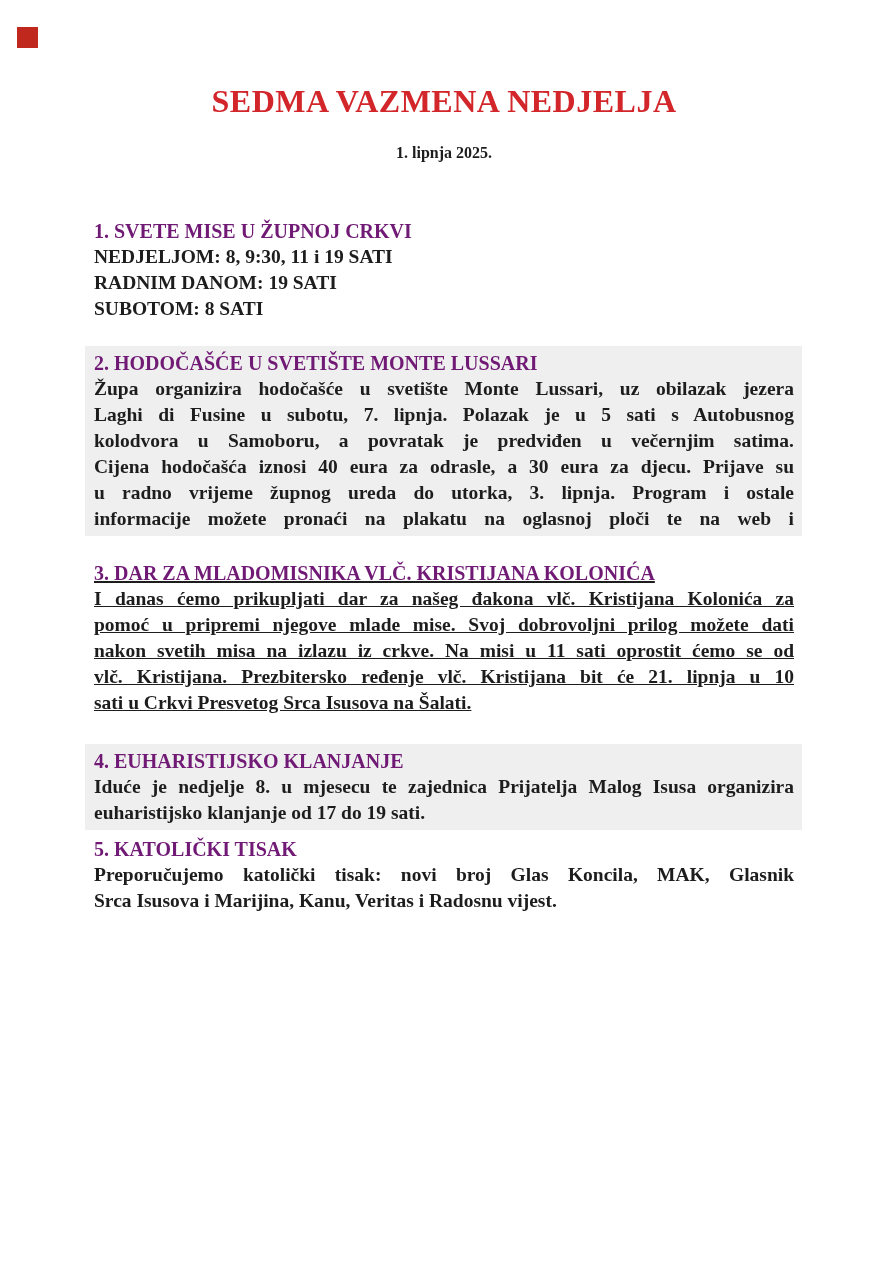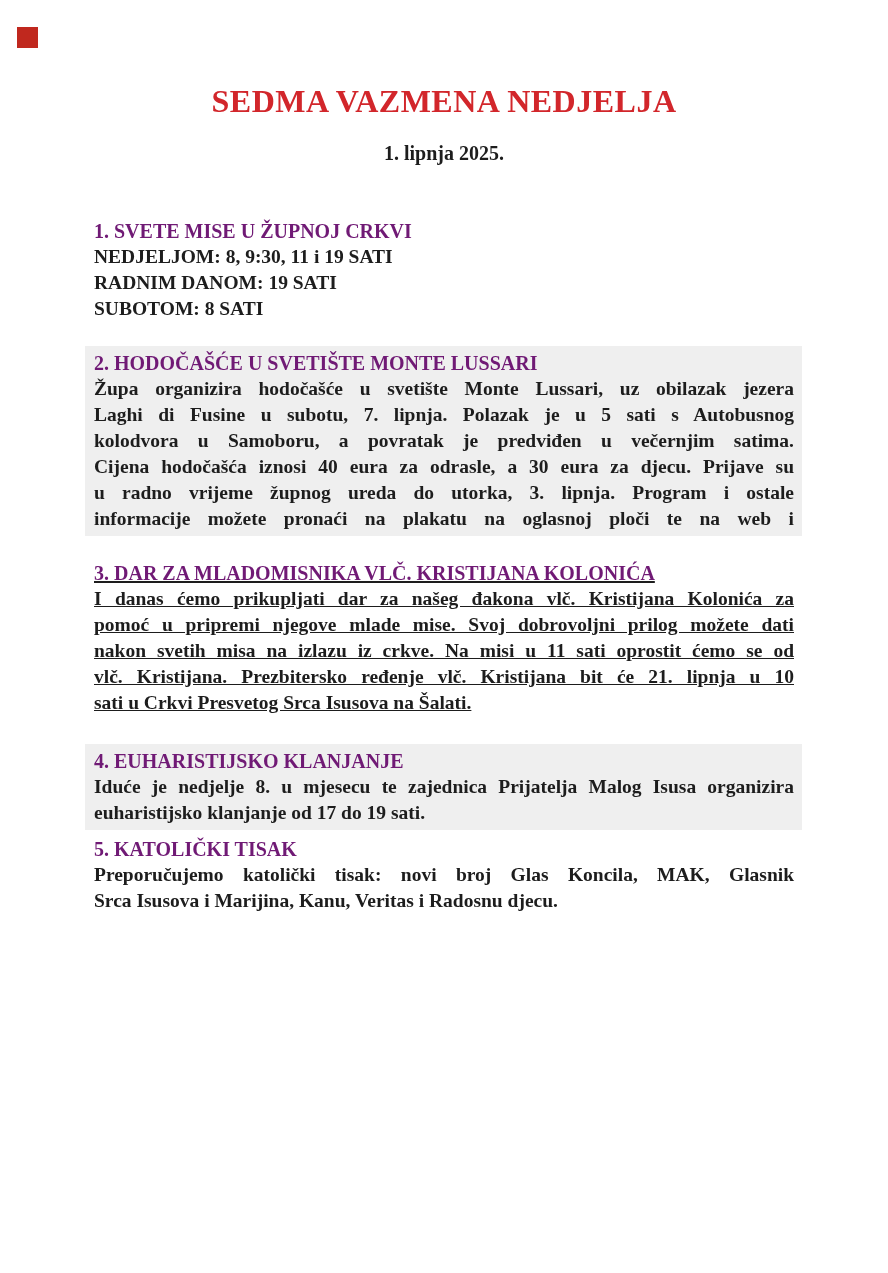--- a/index.html
+++ b/index.html
@@ -27,21 +27,21 @@
     margin-top: 82px;
     text-align: center;
     color: #d2262b;
     font-size: 32px;
     line-height: 38px;
     letter-spacing: 0.5px;
   }
   .doc-date {
     margin-top: 20px;
     text-align: center;
-    font-size: 20px;
+    font-size: 16px;
     line-height: 26px;
   }
   .section { font-size: 19.5px; line-height: 26px; }
   .section .heading {
     color: #701a75;
     font-size: 20px;
     line-height: 26px;
   }
   .sec-1 { margin-top: 52px; }
   .sec-2 { margin-top: 24px; }
@@ -99,16 +99,16 @@
 
   <div class="section sec-4 highlight">
     <div class="heading">4. EUHARISTIJSKO KLANJANJE</div>
     <div class="line jl">Iduće je nedjelje 8. u mjesecu te zajednica Prijatelja Malog Isusa organizira</div>
     <div class="line">euharistijsko klanjanje od 17 do 19 sati.</div>
   </div>
 
   <div class="section sec-5">
     <div class="heading">5. KATOLIČKI TISAK</div>
     <div class="line jl">Preporučujemo katolički tisak: novi broj Glas Koncila, MAK, Glasnik</div>
-    <div class="line">Srca Isusova i Marijina, Kanu, Veritas i Radosnu djecu.</div>
+    <div class="line">Srca Isusova i Marijina, Kanu, Veritas i Radosnu vijest.</div>
   </div>
 
 </div>
 
 </body></html>

